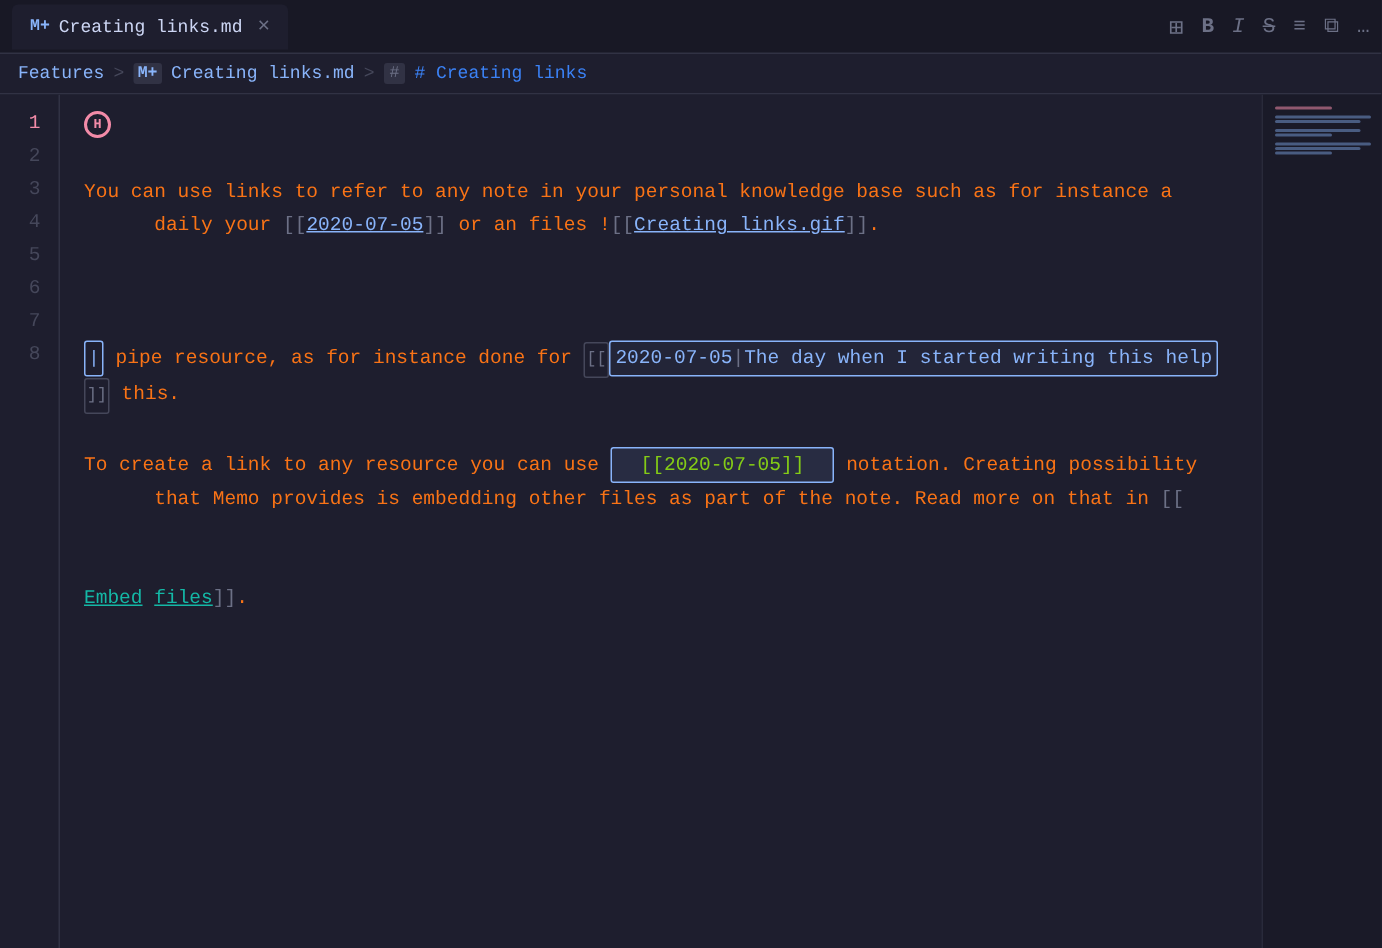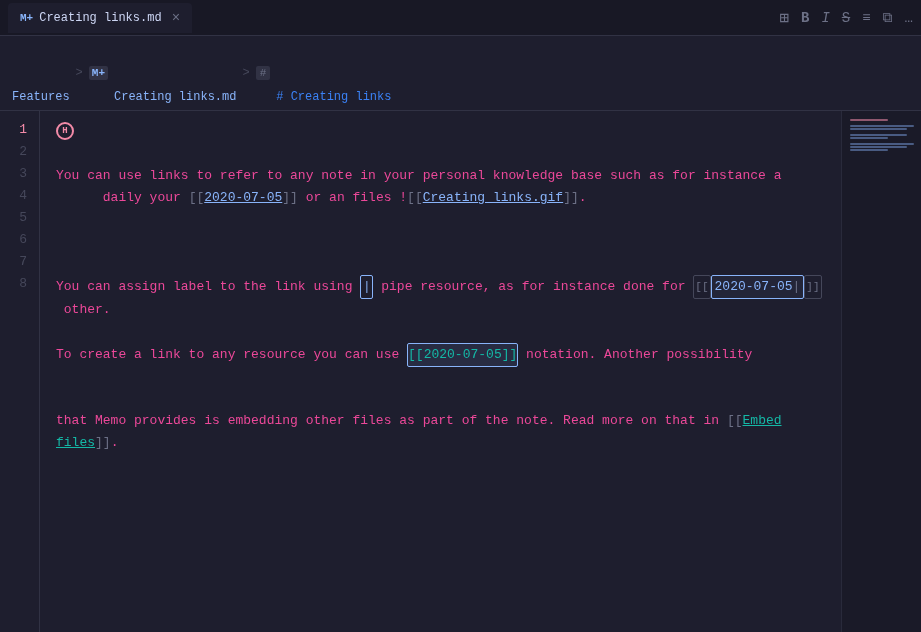--- a/index.html
+++ b/index.html
@@ -73,21 +73,20 @@
       font-size: 12px;
       color: #6c7086;
       border-bottom: 1px solid #313244;
     }
     .breadcrumb-sep {
       color: #45475a;
     }
     .breadcrumb-item {
       color: #89b4fa;
       cursor: pointer;
-      margin-top: 48px;
     }
     .breadcrumb-item.active {
       color: #3b82f6;
     }
     .breadcrumb-md-icon {
       color: #89b4fa;
       font-size: 11px;
       font-weight: bold;
       background: #313244;
       padding: 1px 3px;
@@ -182,22 +181,22 @@
       border: 1px solid #89b4fa;
       color: #89b4fa;
       padding: 0 2px;
       border-radius: 2px;
       font-size: 12px;
     }
 
     
     .inline-code {
       border: 1px solid #89b4fa;
-      color: #14b8a6;
-      padding: 0 0;
+      color: #84cc16;
+      padding: 0 19px;
       border-radius: 2px;
       background: rgba(137,180,250,0.1);
     }
 
     
     .wiki-bracket {
       color: #6c7086;
       border: 1px solid #45475a;
       padding: 0 1px;
       border-radius: 2px;
@@ -242,21 +241,21 @@
       border-radius: 1px;
       background: #45475a;
     }
     .minimap-line.blue { background: #89b4fa; opacity: 0.7; }
     .minimap-line.red { background: #f38ba8; opacity: 0.9; }
     .minimap-line.short { width: 30%; }
     .minimap-line.medium { width: 60%; }
     .minimap-line.long { width: 90%; }
     .minimap-line.full { width: 100%; }
 
-    .normal-text { color: #ec4899; }
+    .normal-text { color: #f97316; }
     .embed-link { color: #14b8a6; text-decoration: underline; }
   </style>
 </head>
 <body>
 
 <div class="title-bar">
   <div class="title-bar-left">
     <div class="tab">
       <span class="tab-icon">M+</span>
       <span>Creating links.md</span>
@@ -315,38 +314,38 @@
       <span class="normal-text"> or an files !</span>
       <span class="link-wrapper">
         <span class="link-bracket">[[</span><span class="link-text">Creating links.gif</span><span class="link-bracket">]]</span>
       </span>
       <span class="normal-text">.</span>
     </div>
 
     <div class="code-line">&nbsp;</div>
 
     <div class="code-line" style="height:auto; flex-wrap:wrap; line-height:22px; align-items:baseline;">
-      <span class="normal-text">You can assign label to the link using </span>
       <span class="pipe-highlight">|</span>
       <span class="normal-text"> pipe resource, as for instance done for </span>
       <span class="wiki-bracket">[[</span>
       <span class="wiki-inner">
         <span class="wiki-date">2020-07-05</span>
         <span class="wiki-pipe">|</span>
+        <span class="wiki-label">The day when I started writing this help</span>
       </span>
       <span class="wiki-bracket">]]</span>
-      <span class="normal-text"> other.</span>
+      <span class="normal-text"> this.</span>
     </div>
 
     <div class="code-line">&nbsp;</div>
 
     <div class="code-line" style="height:auto; flex-wrap:wrap; line-height:22px; align-items:baseline;font-family:Liberation Mono, monospace;">
       <span class="normal-text">To create a link to any resource you can use </span>
       <span class="inline-code">[[2020-07-05]]</span>
-      <span class="normal-text"> notation. Another possibility</span>
+      <span class="normal-text"> notation. Creating possibility</span>
       <br style="width:100%;">
       <span class="normal-text">that Memo provides is embedding other files as part of the note. Read more on that in </span>
       <span class="link-bracket">[[</span>
       <span class="embed-link">Embed</span>
       <span class="normal-text">&nbsp;</span>
       <span class="embed-link">files</span>
       <span class="link-bracket">]]</span>
       <span class="normal-text">.</span>
     </div>
 

